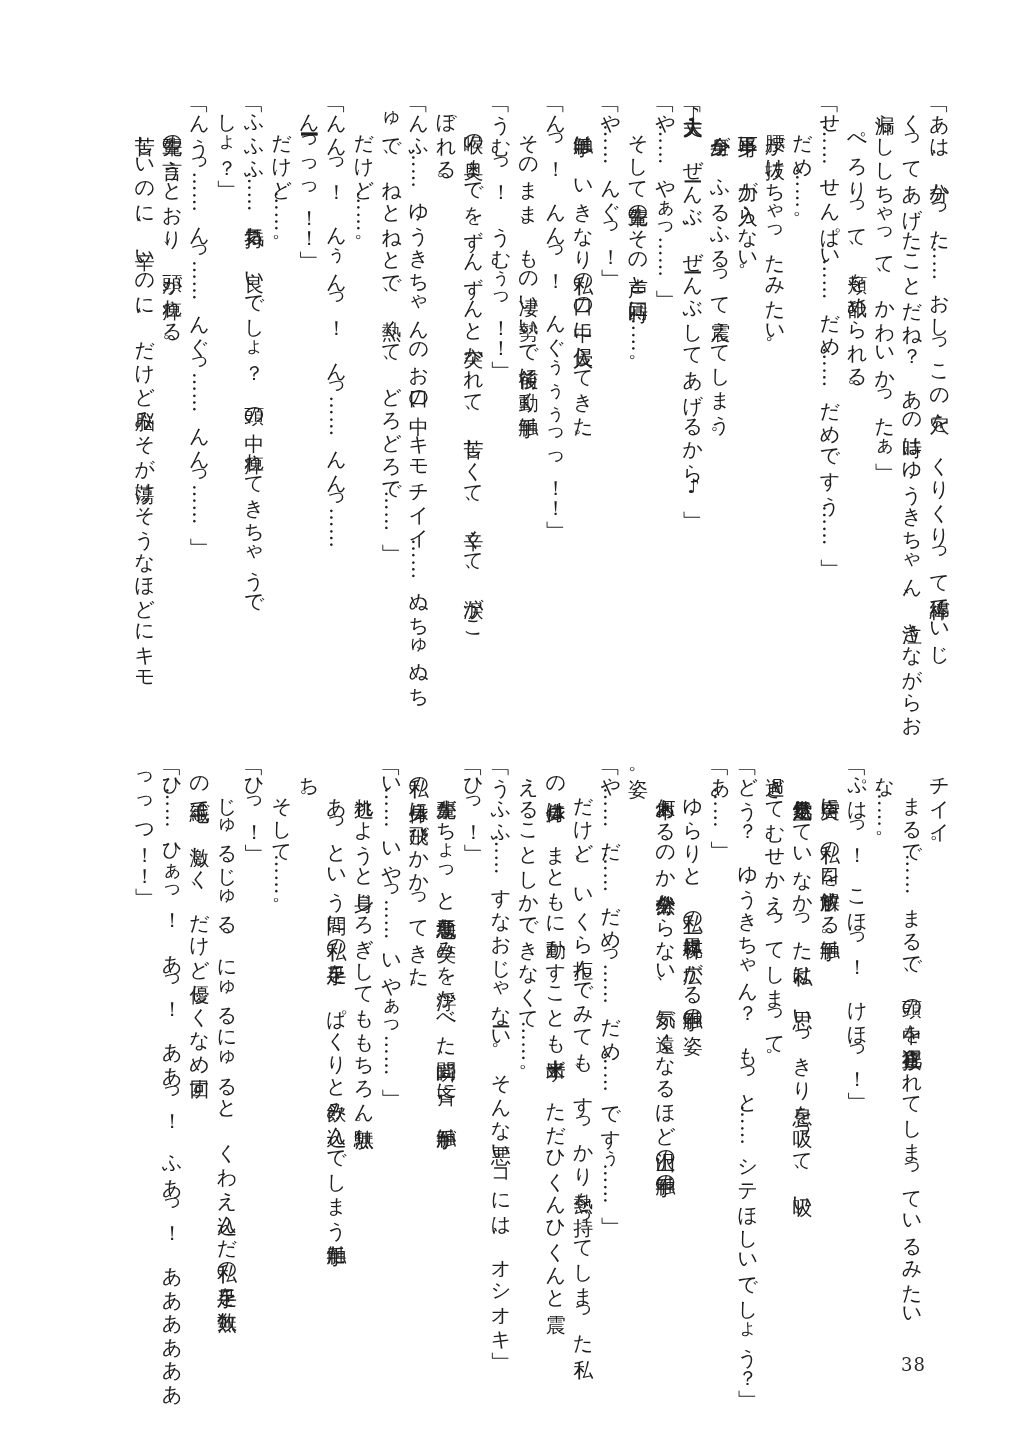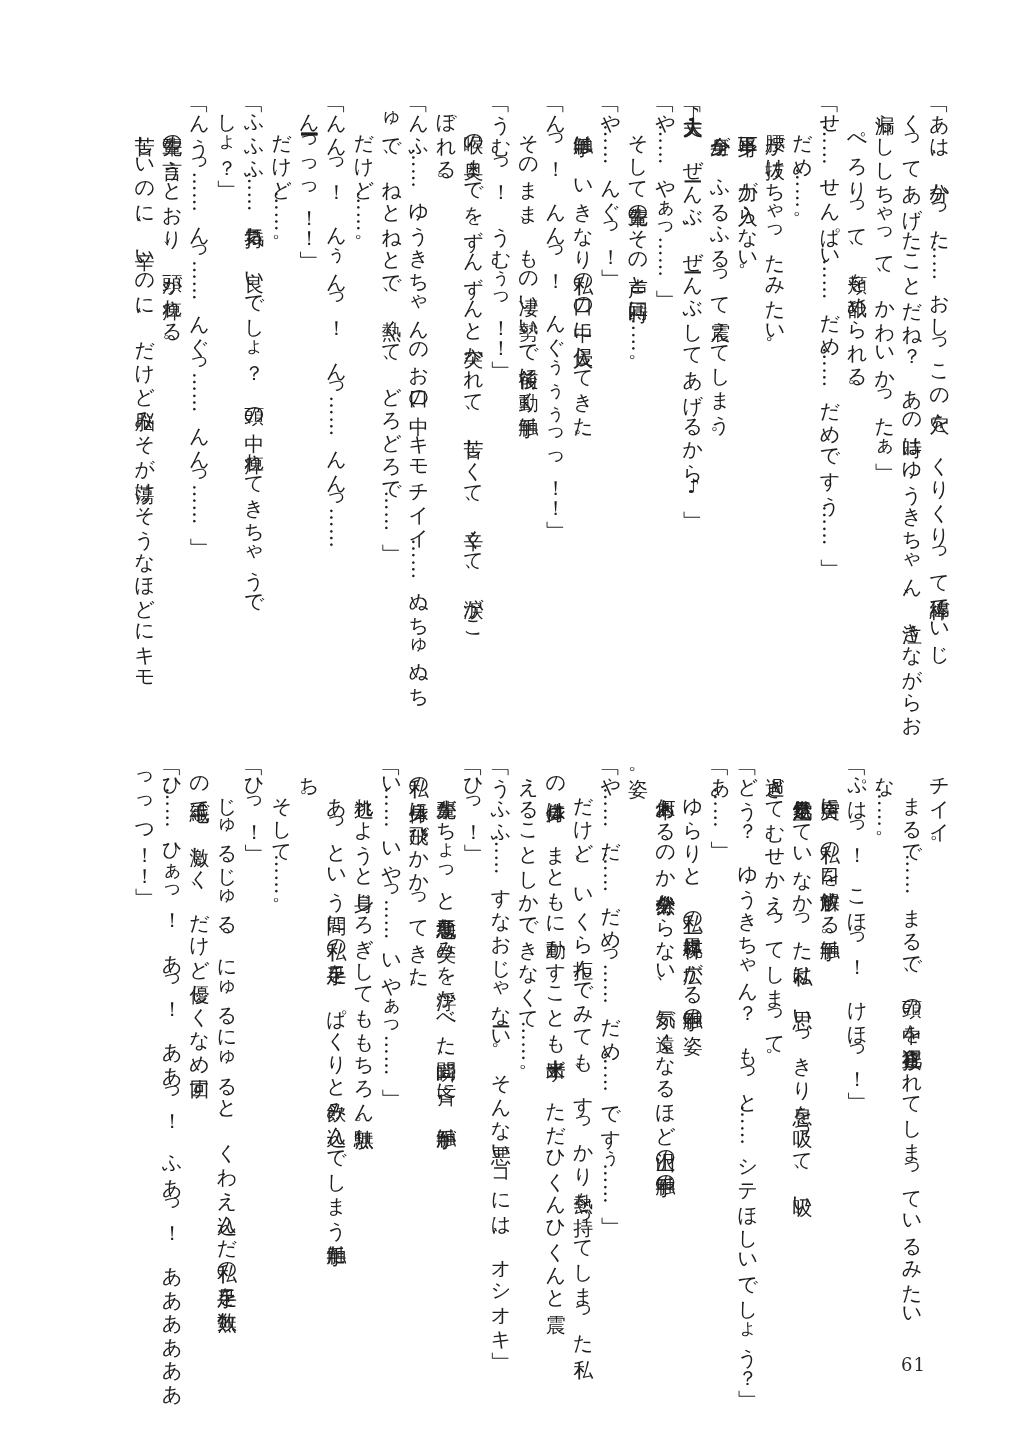--- a/index.html
+++ b/index.html
@@ -106,13 +106,13 @@
     <div class="tcol">　あっという間に私の手足を、ぱくりと飲み込んでしまう触手た</div>
     <div class="tcol">ち。</div>
     <div class="tcol">　そして……。</div>
     <div class="tcol">「ひっ！」</div>
     <div class="tcol">　じゅるじゅる、にゅるにゅると、くわえ込んだ私の手足を無数</div>
     <div class="tcol">の繊毛で、激しく、だけど優しくなめ回す。</div>
     <div class="tcol">「ひ……ひぁっ！　あっ！　ああっ！　ふあっ！　ああああああ</div>
     <div class="tcol">っっつ！！」</div>
   </div>
 
-<div class="pagenum">61</div>
+<div class="pagenum">38</div>
 
 </body></html>

